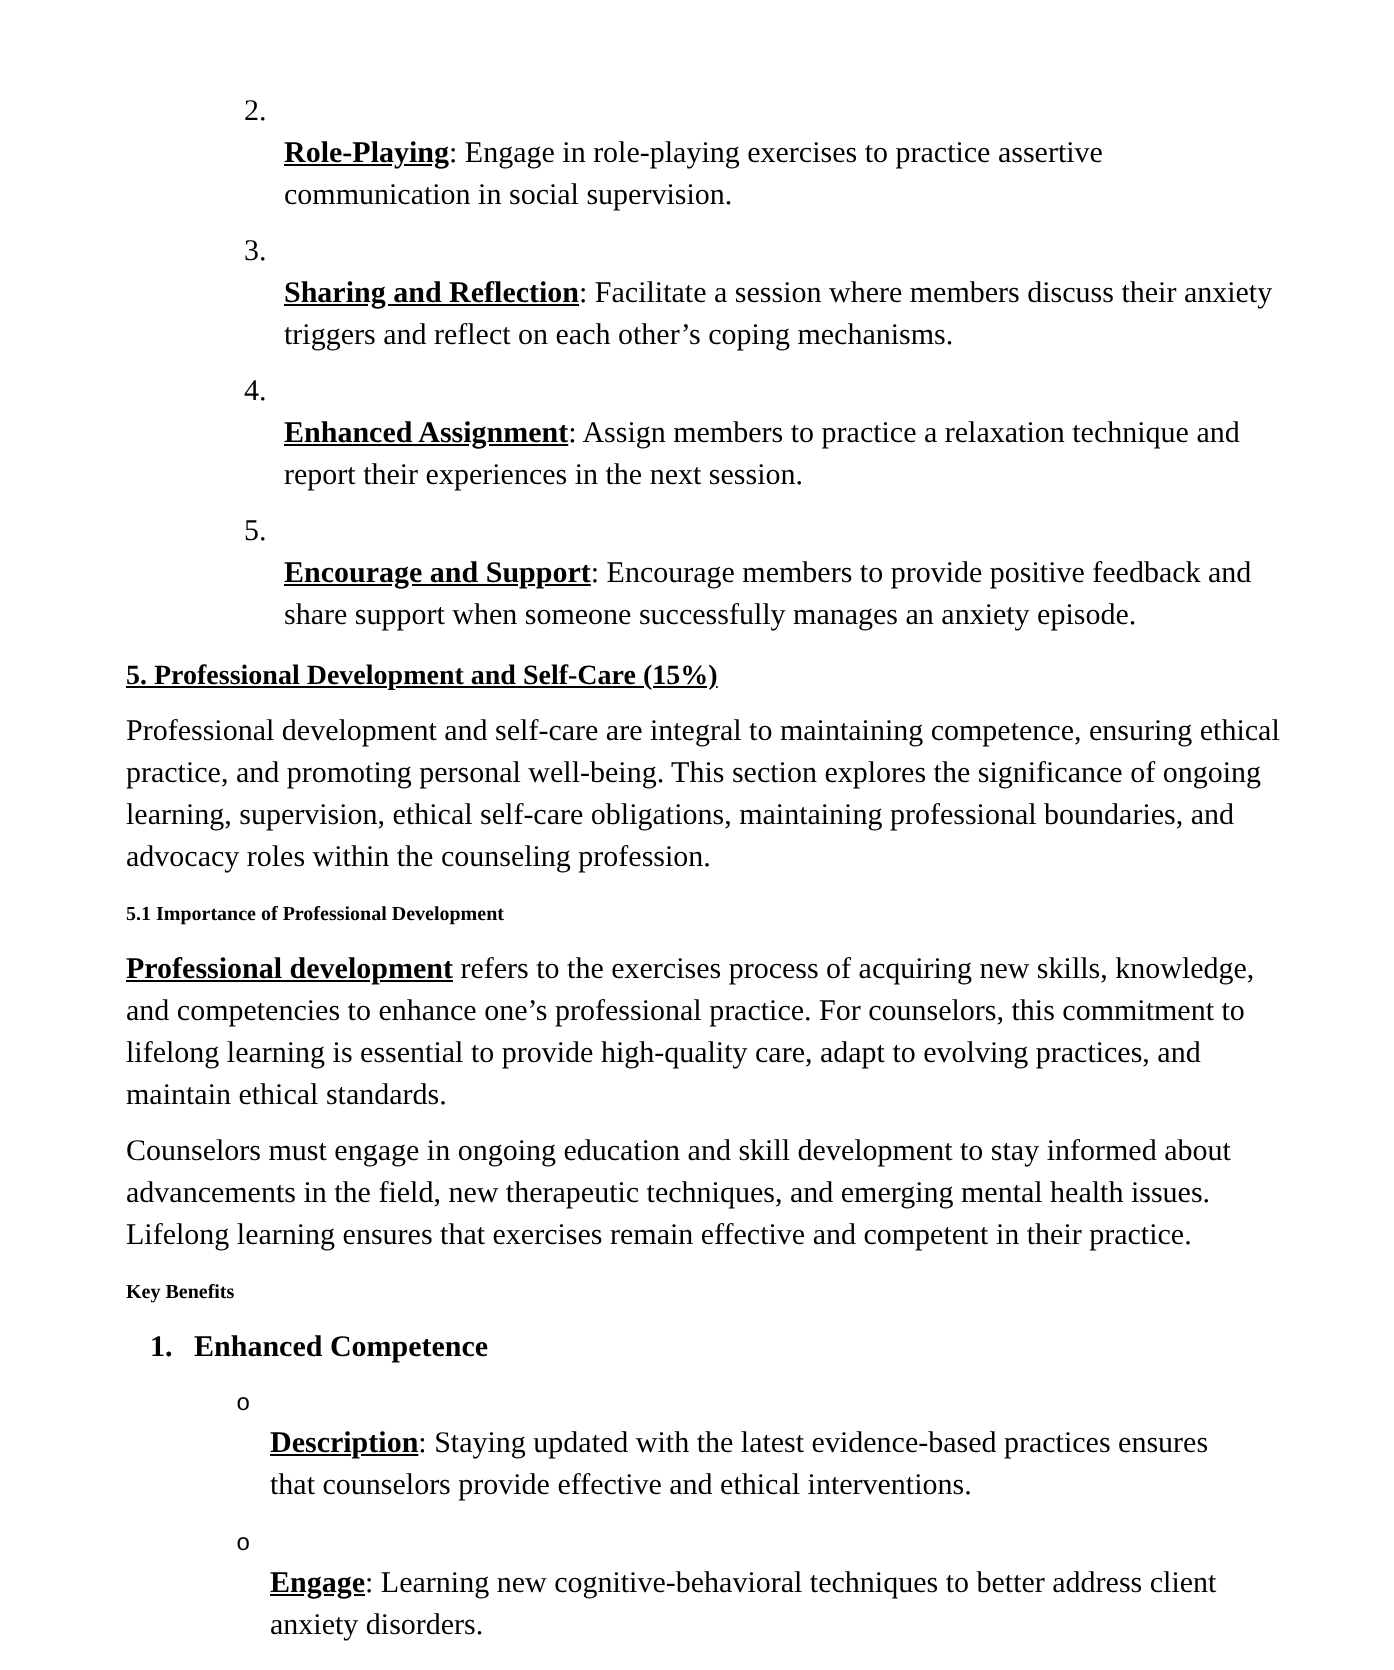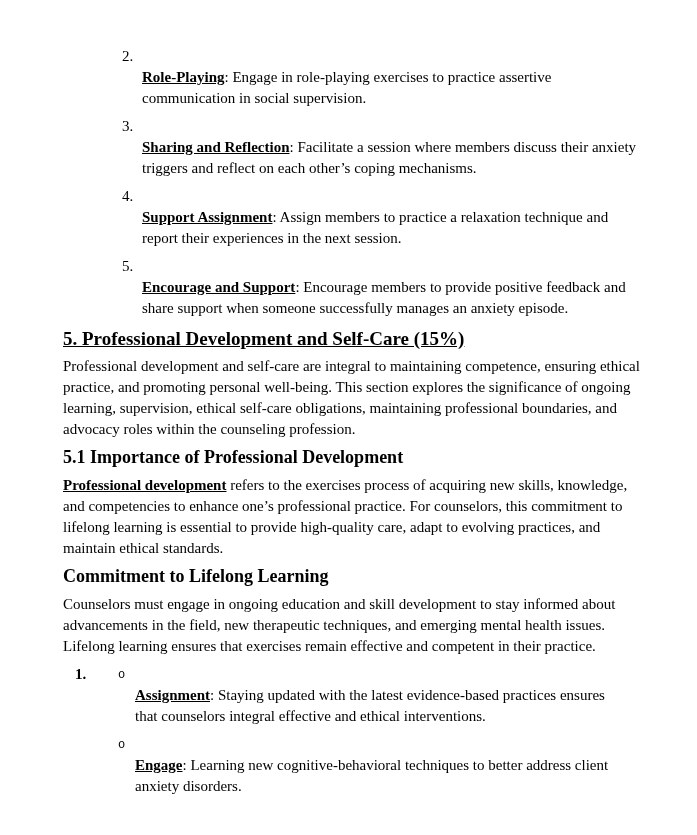--- a/index.html
+++ b/index.html
@@ -11,23 +11,23 @@
     font-family:"Liberation Serif","DejaVu Serif",serif;
     font-size:15px;line-height:21px;color:#000000;
     background:#ffffff;
   }
   .content{width:585px;}
   .bold{font-weight:bold;text-decoration:underline;}
   
   .li-a{position:relative;padding-left:79px;margin-bottom:7px;white-space:pre-line;}
   .li-a .num{position:absolute;left:59px;top:0;white-space:normal;}
   
-  .h-section{font-size:19px;line-height:25px;font-weight:bold;text-decoration:underline;margin:4px 0 5px 0;}
+  .h-section{font-size:14px;line-height:25px;font-weight:bold;text-decoration:underline;margin:4px 0 5px 0;}
   
-  .h-sub{font-size:18px;line-height:21px;font-weight:bold;margin:0 0 7px 0;}
+  .h-sub{font-size:10px;line-height:21px;font-weight:bold;margin:0 0 7px 0;}
   p.para{margin:0 0 7px 0;white-space:pre-line;}
   
   .li-b{position:relative;padding-left:34px;margin-bottom:6px;font-weight:bold;}
   .li-b .num{position:absolute;left:12px;top:0;}
   
   .li-o{position:relative;padding-left:72px;margin-bottom:7px;white-space:pre-line;}
   .li-o .marker{
     position:absolute;left:55px;top:1px;white-space:normal;
     font-family:"Liberation Mono","DejaVu Sans Mono",monospace;
     font-size:12px;line-height:20px;
@@ -41,21 +41,21 @@
 
     <div class="li-a">
       <span class="num">2.</span><span class="bold">Role-Playing</span><span>: Engage in role-playing exercises to practice assertive
 communication in social supervision.</span>
     </div>
     <div class="li-a">
       <span class="num">3.</span><span class="bold">Sharing and Reflection</span><span>: Facilitate a session where members discuss their anxiety
 triggers and reflect on each other’s coping mechanisms.</span>
     </div>
     <div class="li-a">
-      <span class="num">4.</span><span class="bold">Support Assignment</span><span>: Assign members to practice a relaxation technique and
+      <span class="num">4.</span><span class="bold">Enhanced Assignment</span><span>: Assign members to practice a relaxation technique and
 report their experiences in the next session.</span>
     </div>
     <div class="li-a">
       <span class="num">5.</span><span class="bold">Encourage and Support</span><span>: Encourage members to provide positive feedback and
 share support when someone successfully manages an anxiety episode.</span>
     </div>
 
     <div class="h-section">5. Professional Development and Self-Care (15%)</div>
 
     <p class="para">Professional development and self-care are integral to maintaining competence, ensuring ethical
@@ -63,33 +63,33 @@
 learning, supervision, ethical self-care obligations, maintaining professional boundaries, and
 advocacy roles within the counseling profession.</p>
 
     <div class="h-sub">5.1 Importance of Professional Development</div>
 
     <p class="para"><span class="bold">Professional development</span><span> refers to the exercises process of acquiring new skills, knowledge,
 and competencies to enhance one’s professional practice. For counselors, this commitment to
 lifelong learning is essential to provide high-quality care, adapt to evolving practices, and
 maintain ethical standards.</span></p>
 
-    <div class="h-sub">Commitment to Lifelong Learning</div>
 
     <p class="para">Counselors must engage in ongoing education and skill development to stay informed about
 advancements in the field, new therapeutic techniques, and emerging mental health issues.
 Lifelong learning ensures that exercises remain effective and competent in their practice.</p>
 
+    <div class="h-sub">Key Benefits</div>
 
     <div class="li-b">
-      <span class="num">1.</span>
+      <span class="num">1.</span><span>Enhanced Competence</span>
     </div>
     <div class="li-o">
-      <span class="marker">o</span><span class="bold">Assignment</span><span>: Staying updated with the latest evidence-based practices ensures
-that counselors integral effective and ethical interventions.</span>
+      <span class="marker">o</span><span class="bold">Description</span><span>: Staying updated with the latest evidence-based practices ensures
+that counselors provide effective and ethical interventions.</span>
     </div>
     <div class="li-o">
       <span class="marker">o</span><span class="bold">Engage</span><span>: Learning new cognitive-behavioral techniques to better address client
 anxiety disorders.</span>
     </div>
 
   </div>
 </div>
 
 </body></html>

